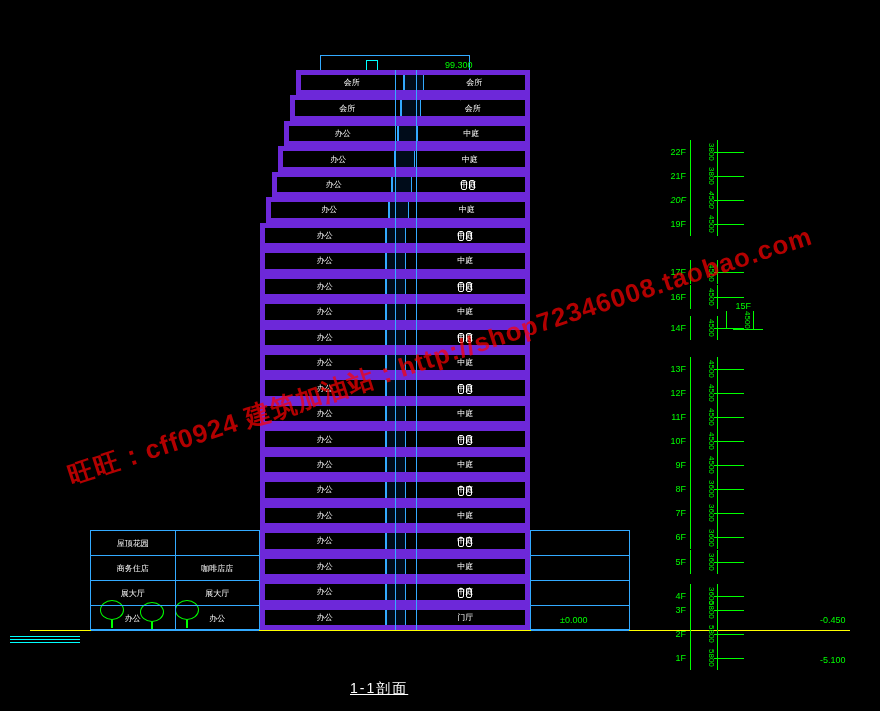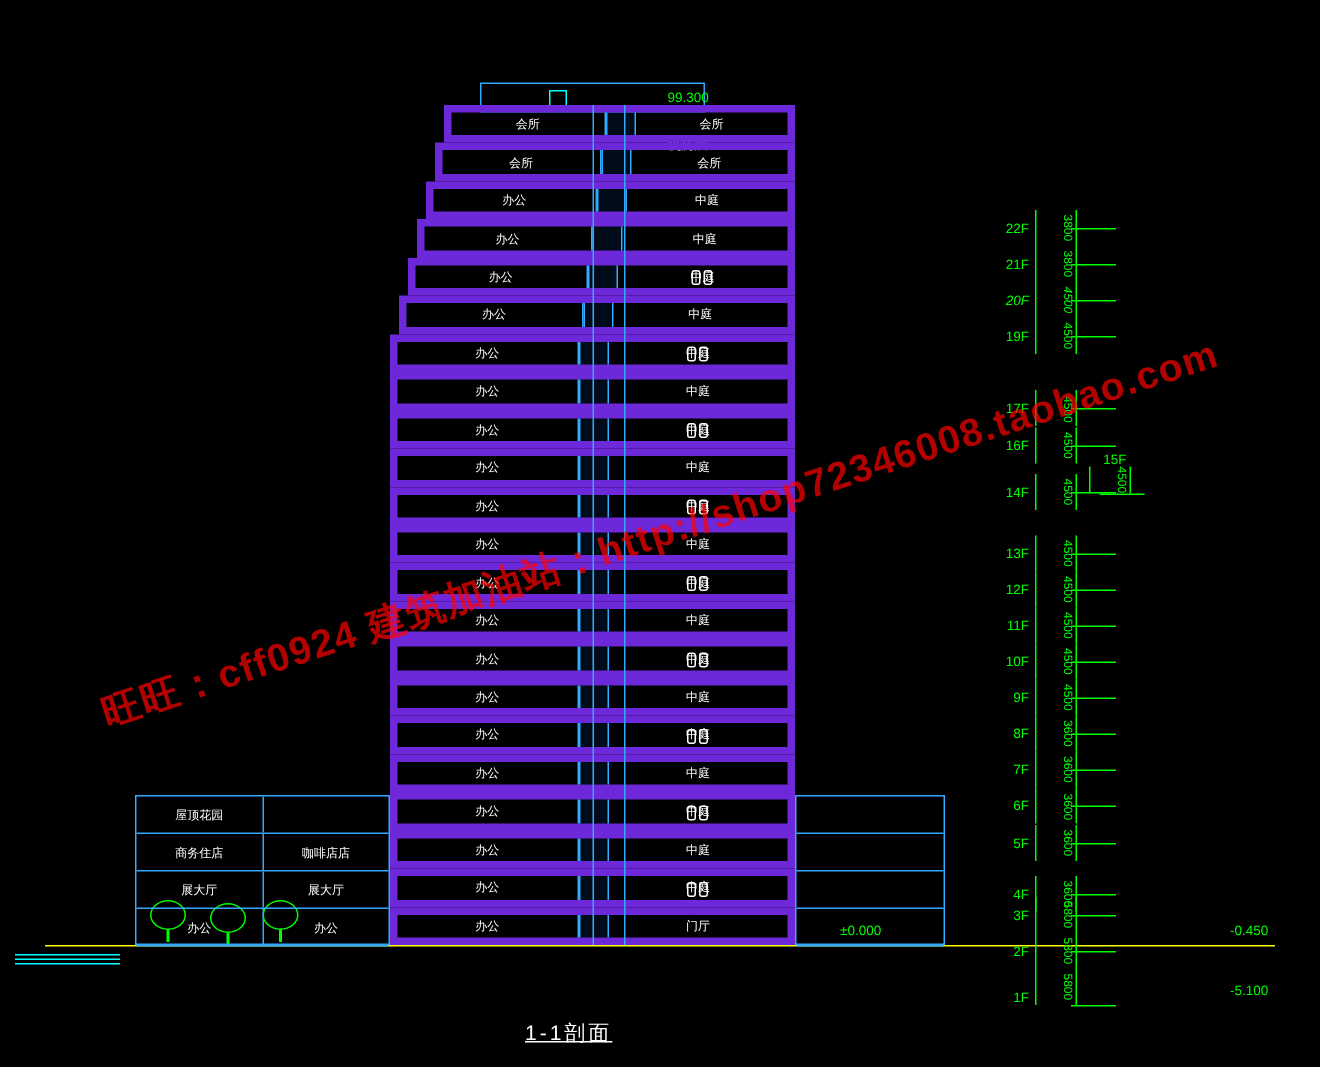--- a/index.html
+++ b/index.html
@@ -554,21 +554,21 @@
       <div class="dim-row" style="top: 457.727px; height: 24.0909px;">
         <div class="dim-floor-label">3F</div>
         <div class="dim-height">5800</div>
         <div class="dim-level"></div>
       </div>
       <div class="dim-row" style="top: 481.818px; height: 24.0909px;">
         <div class="dim-floor-label">2F</div>
         <div class="dim-height">5800</div>
         <div class="dim-level"></div>
       </div>
-      <div class="dim-row" style="top: 505.909px; height: 24.0909px; align-items: flex-end;">
+      <div class="dim-row" style="top: 505.909px; height: 24.0909px;">
         <div class="dim-floor-label">1F</div>
         <div class="dim-height">5800</div>
         <div class="dim-level"></div>
       </div>
     </div>
 
   <div class="roof-label" style="left:560px;top:615px;color:#0f0">±0.000</div>
   <div class="roof-label" style="left:820px;top:615px;color:#0f0">-0.450</div>
   <div class="roof-label" style="left:820px;top:655px;color:#0f0">-5.100</div>
 

